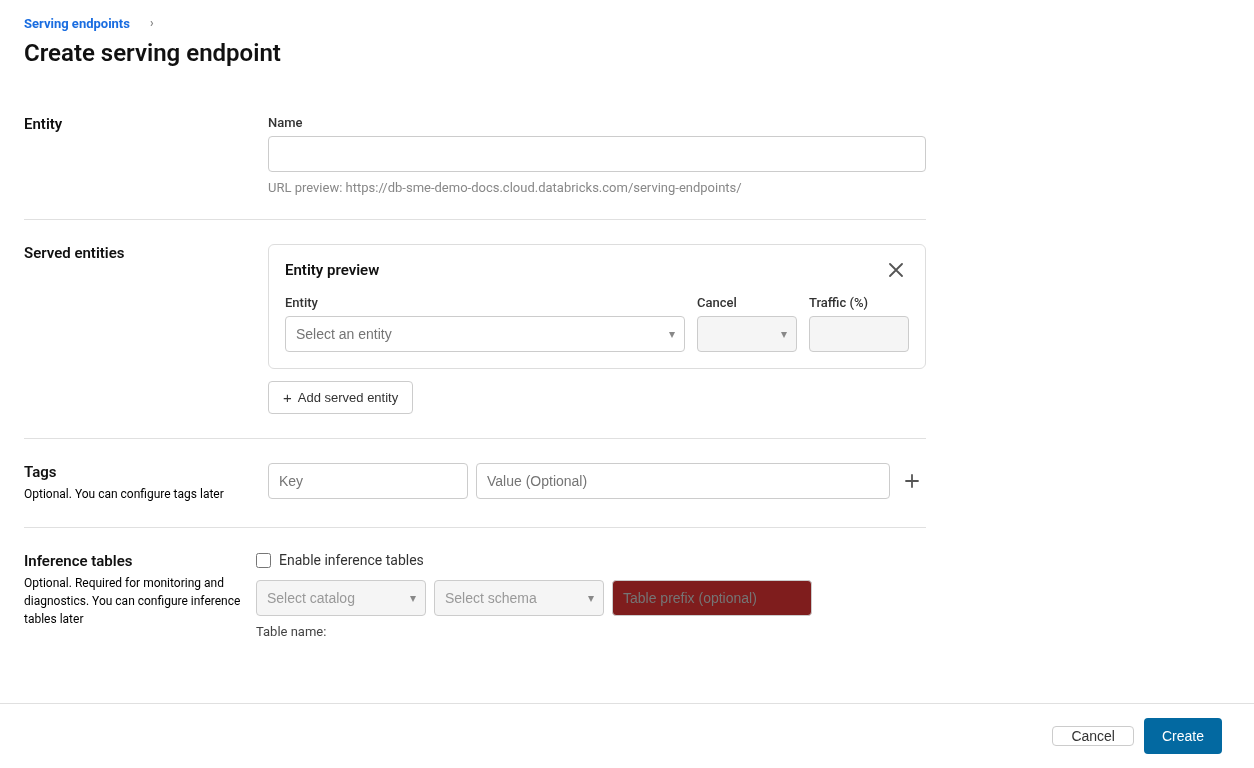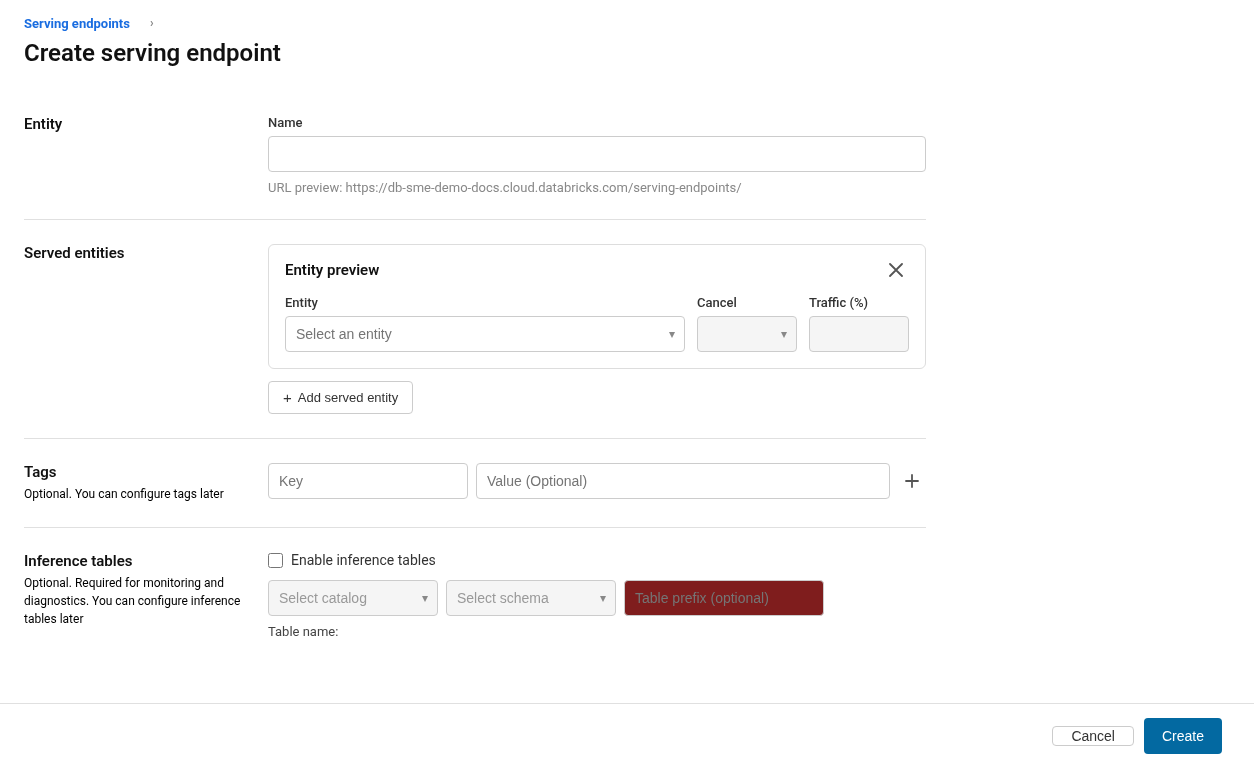--- a/index.html
+++ b/index.html
@@ -452,21 +452,21 @@
         <input class="tag-value-input" type="text" placeholder="Value (Optional)" style="">
         <button class="add-tag-btn">
           <svg width="16" height="16" viewBox="0 0 16 16" fill="none">
             <path d="M8 2V14M2 8H14" stroke="#555" stroke-width="1.8" stroke-linecap="round"></path>
           </svg>
         </button>
       </div>
     </div>
   </div>
 
-  <div class="section" style="border-bottom: none;">
+  <div class="section" style="border-bottom: none; gap: 12px;">
     <div class="section-label">
       <h2>Inference tables</h2>
       <p>Optional. Required for monitoring and diagnostics. You can configure inference tables later</p>
     </div>
     <div class="section-content">
       <div class="checkbox-row">
         <input type="checkbox" id="enable-inference" style="">
         <label for="enable-inference" class="checkbox-label">Enable inference tables</label>
       </div>
       <div class="inference-selects">

